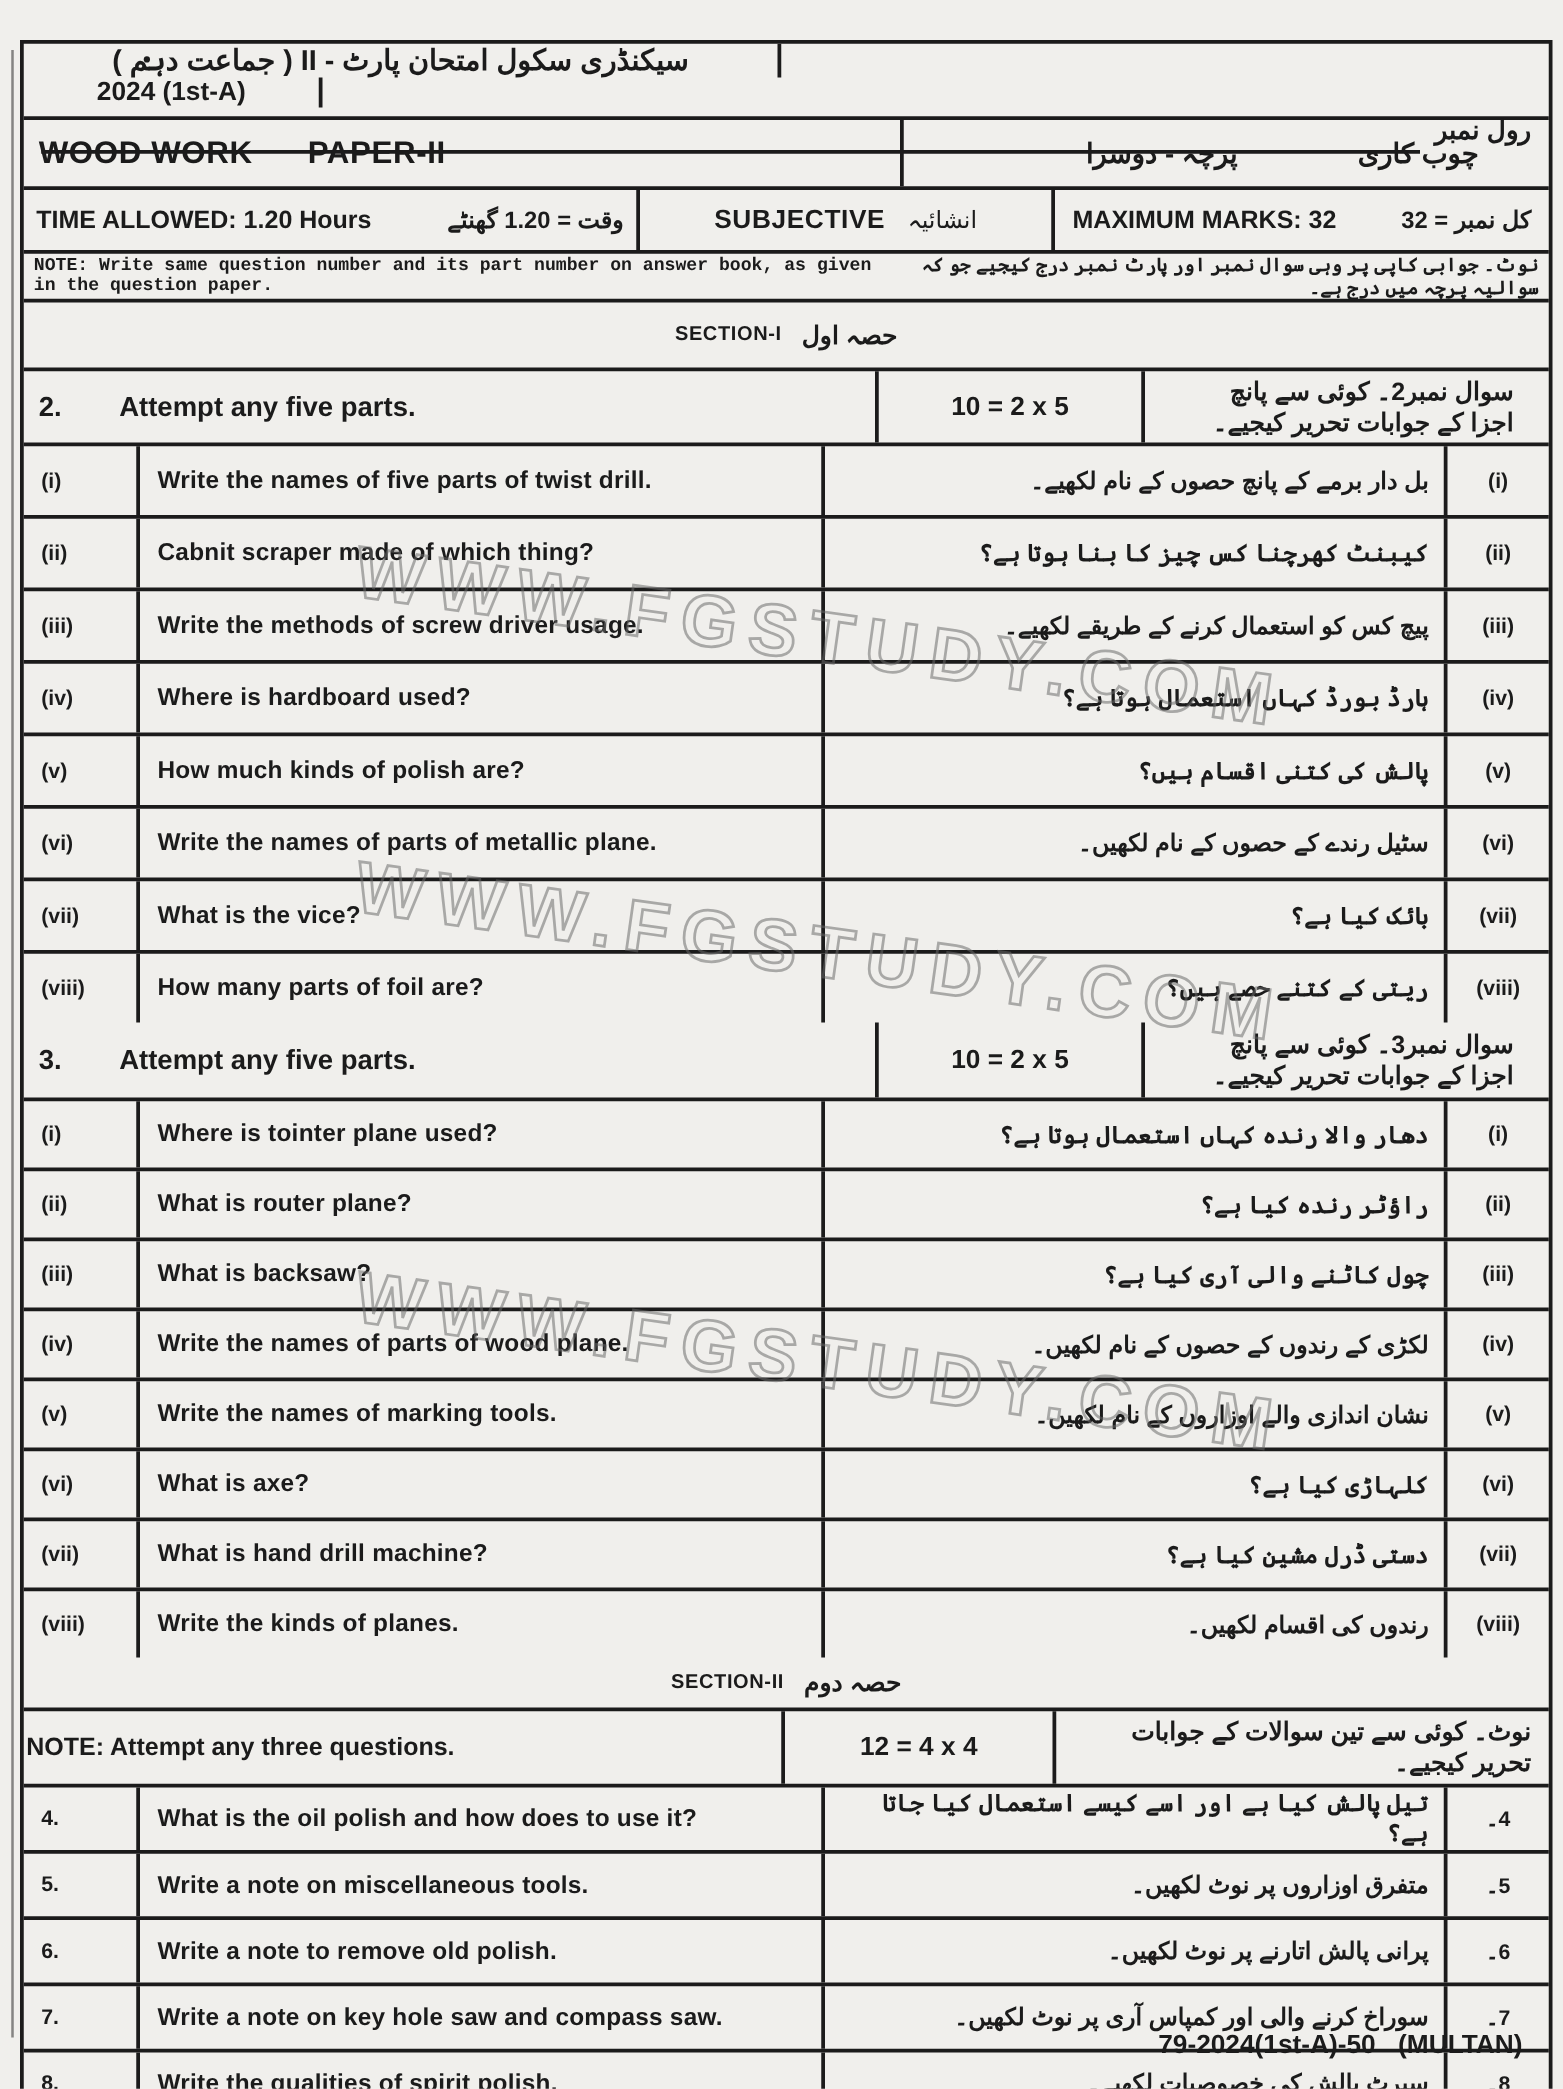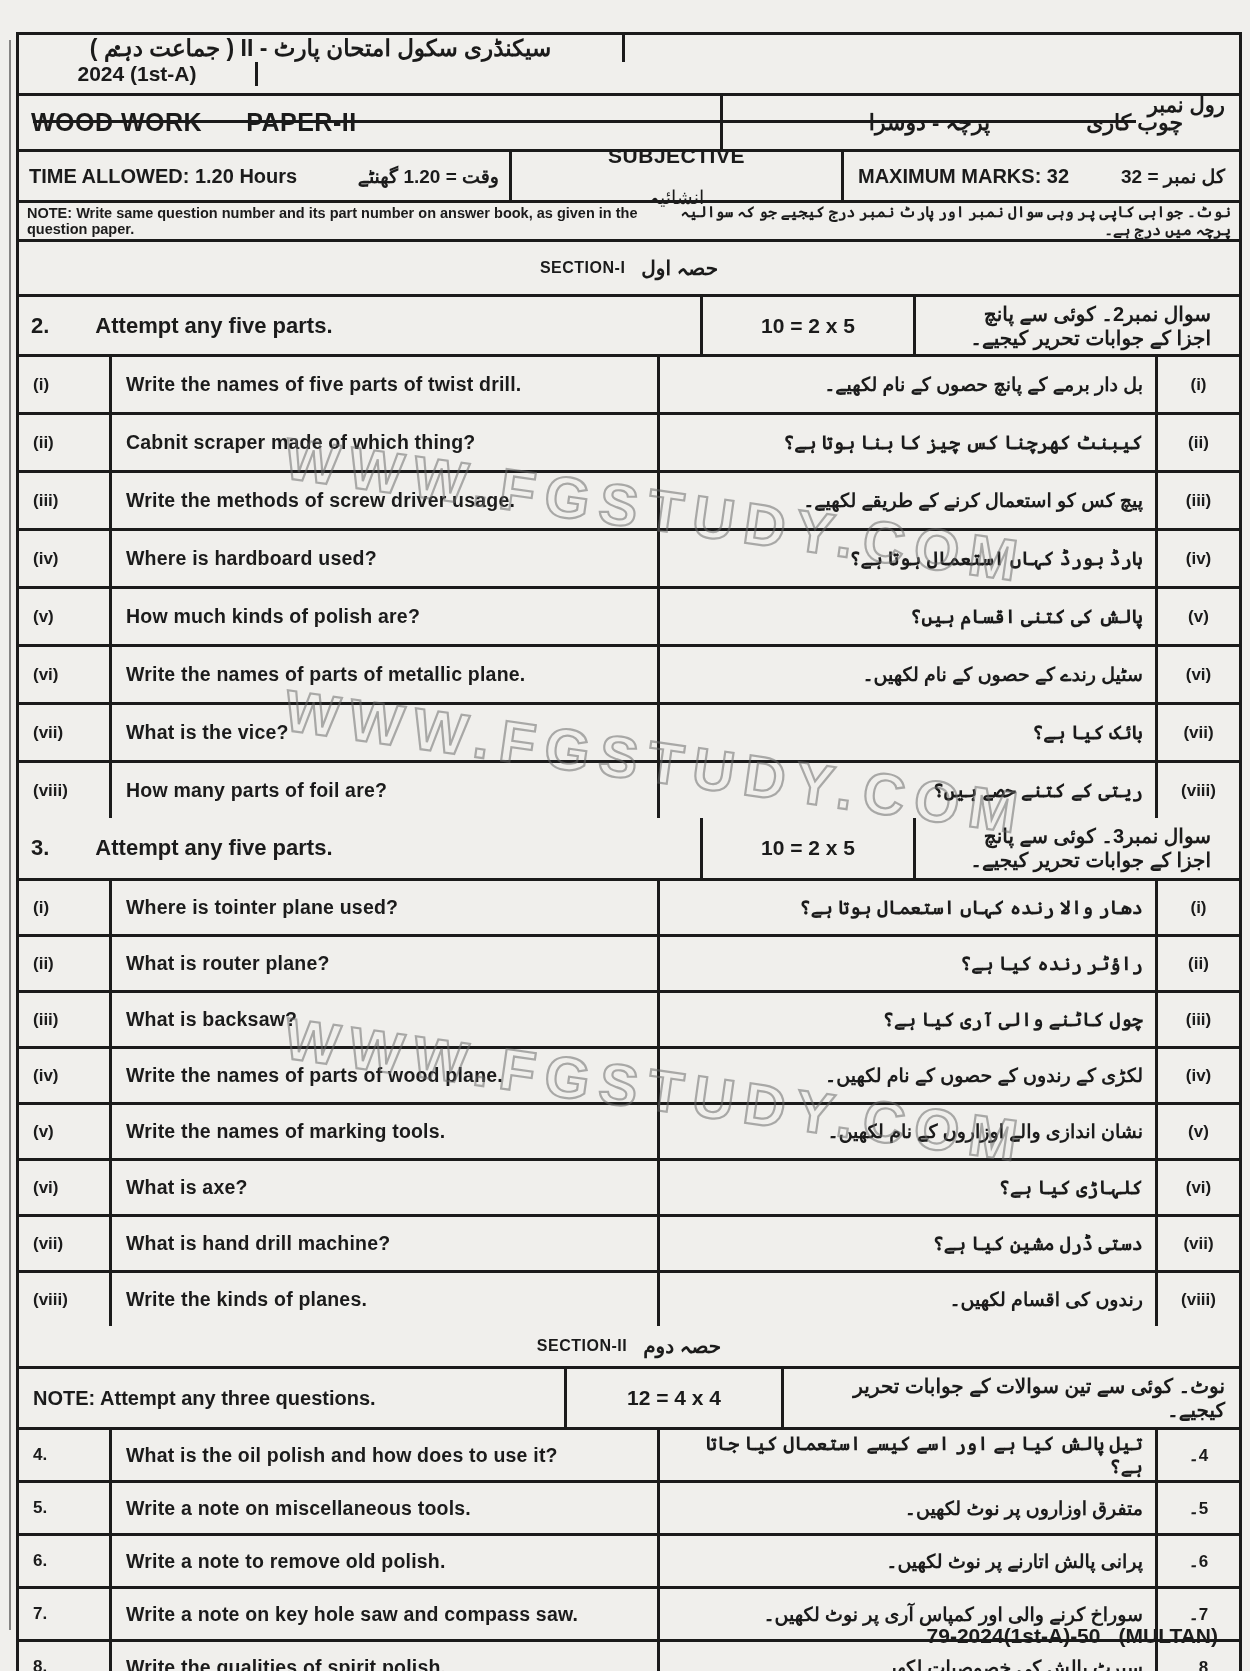--- a/index.html
+++ b/index.html
@@ -39,29 +39,29 @@
   .roll-cell .line{flex:1;border-bottom:3px solid var(--ink);height:34px;}
 
   .r-head2{height:53px;}
   .ww-cell{width:704px;padding-left:12px;gap:44px;font-size:25px;font-weight:bold;letter-spacing:.5px;}
   .ur-subj-cell{flex:1;padding:0 56px 0 30px;justify-content:flex-start;gap:96px;font-size:22px;}
 
   .r-head3{height:48px;}
   .time-cell{width:493px;justify-content:space-between;padding:0 10px;}
   .time-cell .en{font-size:20px;font-weight:bold;}
   .time-cell .ur{font-size:19px;font-weight:bold;direction:rtl;}
-  .subj-cell{width:332px;justify-content:center;gap:18px;flex-direction:column;}
+  .subj-cell{width:332px;justify-content:center;gap:18px;}
   .subj-cell .en{font-size:21px;font-weight:bold;letter-spacing:.5px;}
   .subj-cell .ur{font-size:19px;font-weight:normal;}
   .marks-cell{flex:1;justify-content:space-between;padding:0 14px;}
   .marks-cell .en{font-size:20px;font-weight:bold;}
   .marks-cell .ur{font-size:19px;font-weight:bold;direction:rtl;}
 
   .r-note{height:36px;justify-content:space-between;padding:0 8px;display:flex;align-items:center;}
-  .r-note .en{font-size:14.5px;font-weight:bold;}
+  .r-note .en{font-size:14.5px;font-weight:bold;font-family:Liberation Mono, monospace;}
   .r-note .ur{font-size:15px;font-weight:bold;direction:rtl;}
 
   .r-sec{height:52px;justify-content:center;display:flex;align-items:center;gap:16px;}
   .r-sec .en{font-size:16px;font-weight:bold;letter-spacing:.5px;}
   .r-sec .ur{font-size:20px;font-weight:bold;}
   .r-sec2{height:40px;}
 
   .r-qhead{height:57px;}
   .qh-left{width:684px;padding-left:12px;gap:46px;font-size:22px;font-weight:bold;}
   .qh-marks{width:213px;justify-content:center;font-size:21px;font-weight:bold;}
@@ -71,21 +71,21 @@
   
   .prow{height:55px;}
   .prow3{height:53px;}
   .prow5{height:50px;}
   .c-num{width:93px;padding-left:14px;font-size:17px;font-weight:600;}
   .c-en{width:548px;padding-left:14px;font-size:19.5px;font-weight:600;letter-spacing:.2px;}
   .c-ur{flex:1;padding:0 12px;justify-content:flex-start;font-size:19px;font-weight:bold;}
   .c-numr{width:81px;justify-content:center;font-size:17px;font-weight:600;}
 
   .r-note2{height:58px;}
-  .n2-left{width:548px;padding-left:14px;font-size:20px;font-weight:bold;}
+  .n2-left{width:609px;padding-left:2px;font-size:20px;font-weight:bold;}
   .n2-marks{width:217px;justify-content:center;font-size:21px;font-weight:bold;}
   .n2-ur{flex:1;padding:0 14px;justify-content:flex-start;font-size:20px;}
 
   
   .footer{
     position:absolute;right:32px;top:1624px;
     display:flex;gap:18px;font-size:21px;font-weight:bold;
   }
 
   

